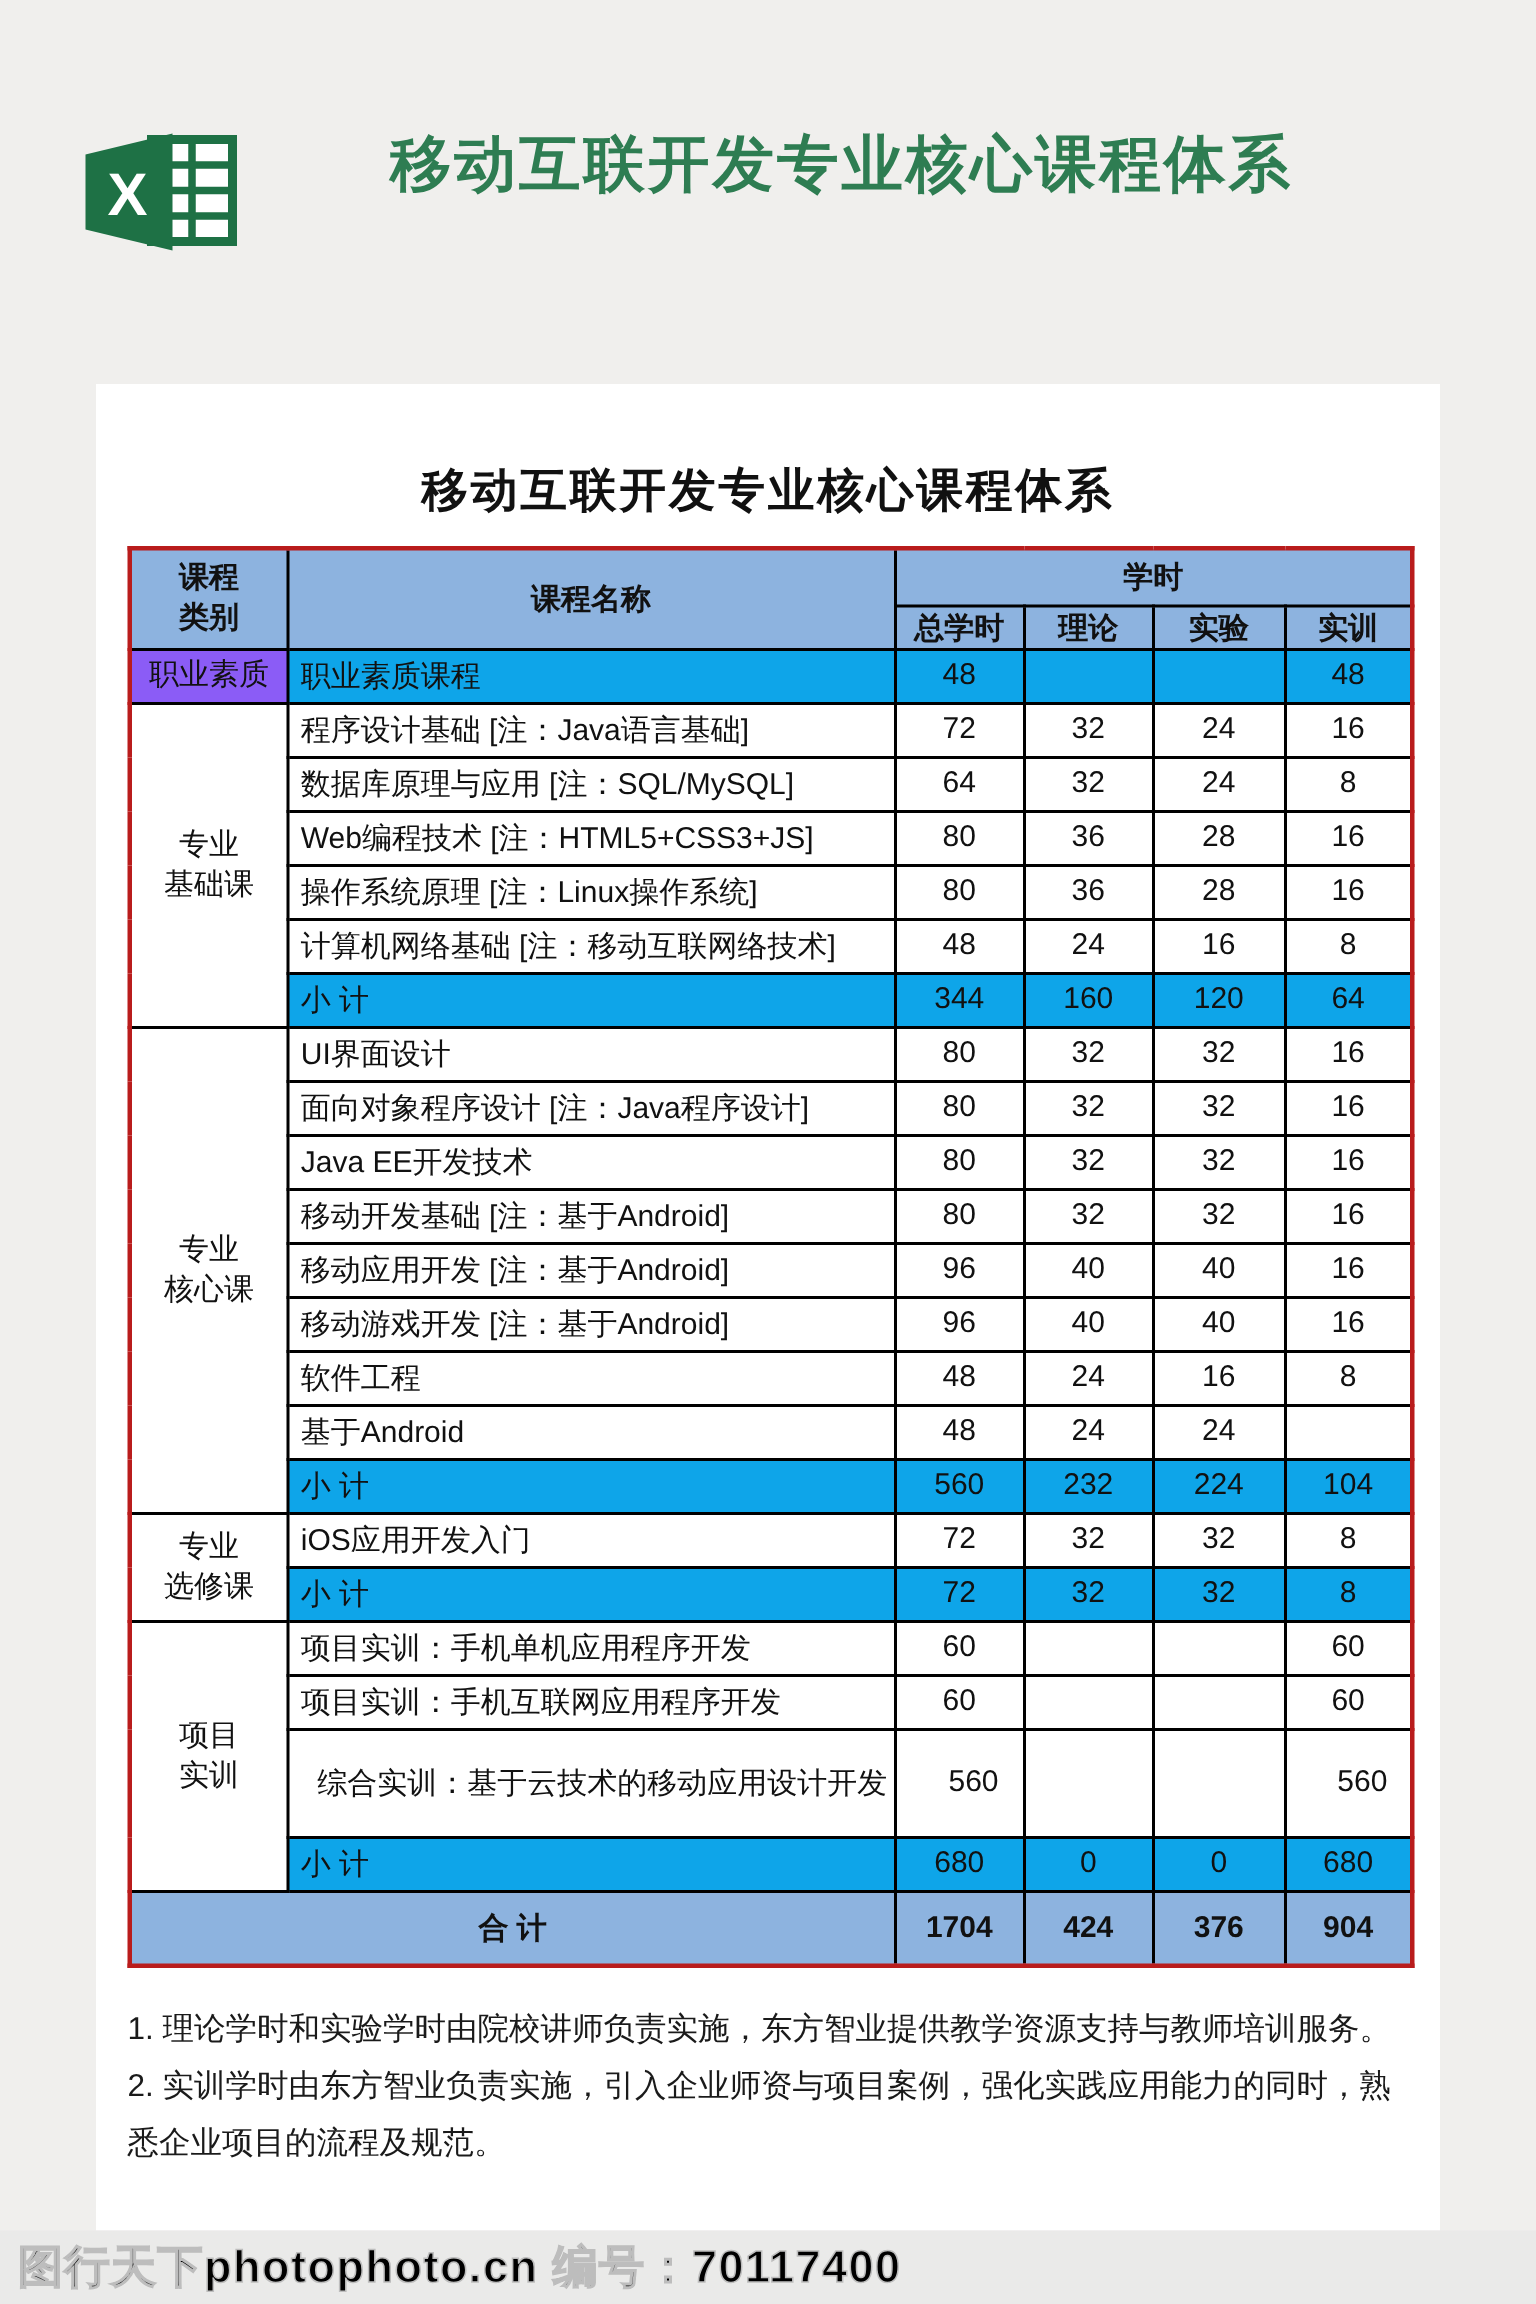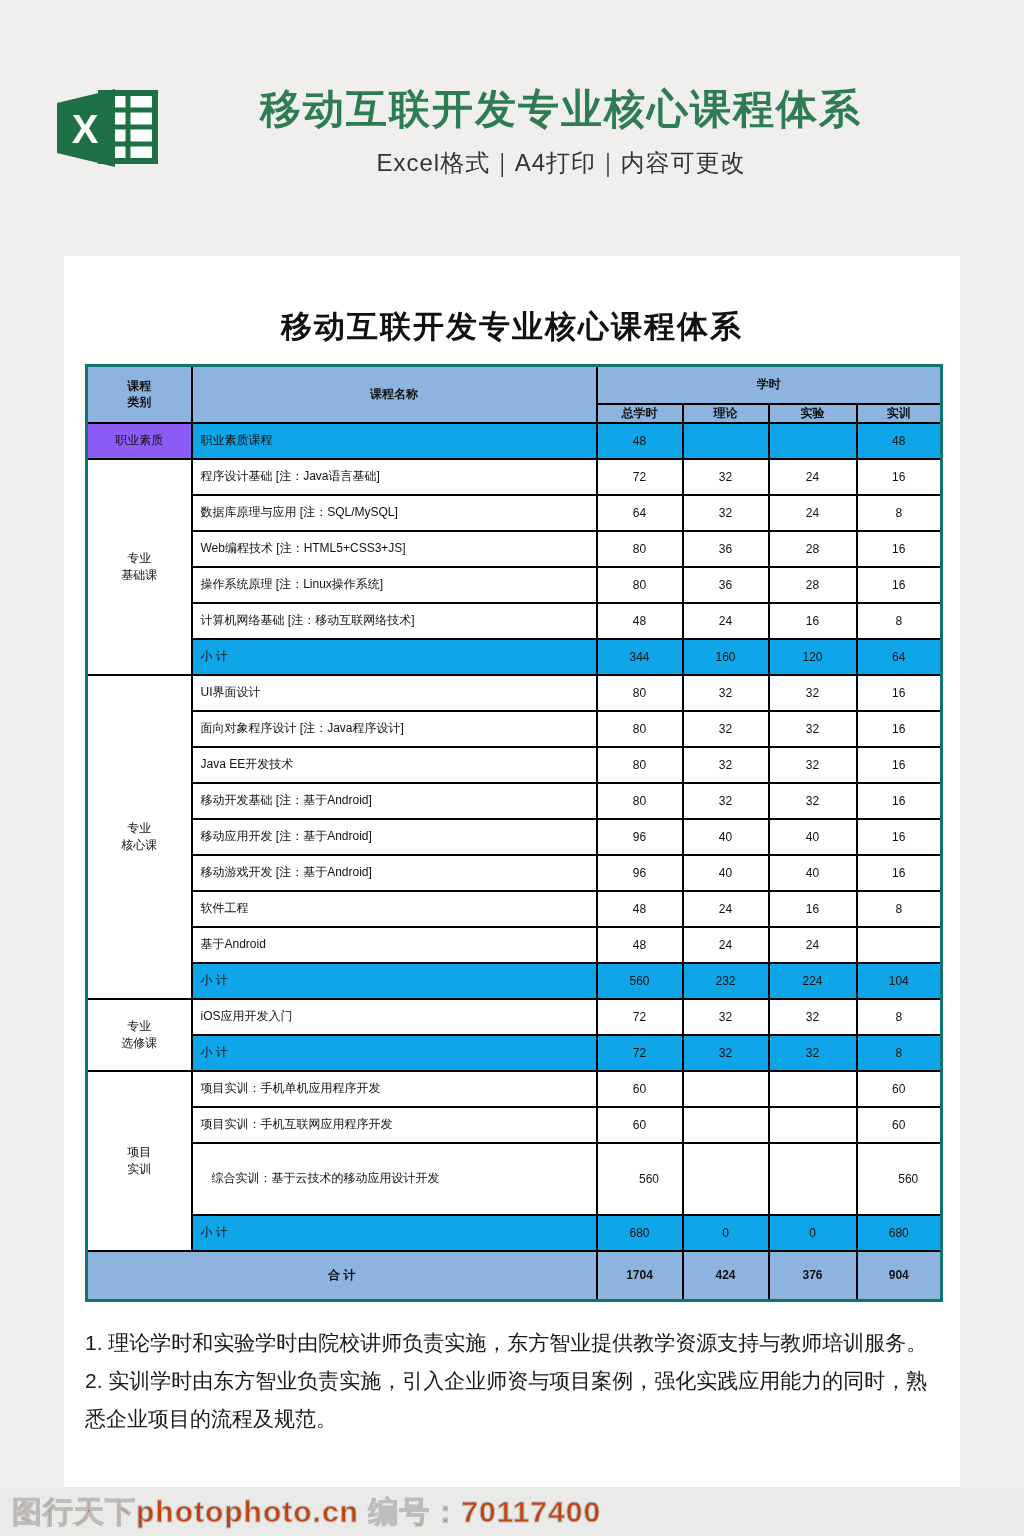--- a/index.html
+++ b/index.html
@@ -12,61 +12,60 @@
   .brand-titles { margin-left:98px; text-align:center; }
   .brand-title { font-size:41px; font-weight:bold; color:#2E7D52; letter-spacing:2px; line-height:1.25; }
   .brand-subtitle { margin-top:12px; font-size:24px; color:#333333; letter-spacing:1px; }
 
   
   .card { position:absolute; top:256px; left:64px; width:896px; height:1231px; background:#FFFFFF; }
   .doc-title { padding-top:50px; text-align:center; font-size:31px; font-weight:bold; color:#111; letter-spacing:2px; }
 
   
   table.course { border-collapse:collapse; table-layout:fixed; width:855px; margin:16px 0 0 21px;
-                 border:3px solid #0f766e; font-size:12px; color:#111; }
+                 border:3px solid #b91c1c; font-size:20px; color:#111; }
   col.c-cat{width:105px;} col.c-name{width:405px;} col.c-n1{width:86px;} col.c-n2{width:86px;} col.c-n3{width:88px;} col.c-n4{width:85px;}
   table.course th, table.course td { border:2px solid #000; height:36px; vertical-align:middle; }
   table.course th { background:#8DB3DF; font-weight:bold; text-align:center; }
   th.h-cat, td.cat { white-space:pre-line; text-align:center; line-height:1.35; }
   td.name { text-align:left; padding-left:8px; }
   td.num  { text-align:center; }
   tr.shade td { background:#0ea5e9; }
   tr.shade td.cat { background:#8b5cf6; }
   tr.tall td { height:72px;padding-left:19px; }
   tr.hdr1 th { height:38px; }
   tr.hdr2 th { height:18px; }
   tr.grand td { background:#8DB3DF; font-weight:bold; height:50px; text-align:center; }
 
   
   .notes { margin:22px 0 0 21px; width:858px; font-size:21px; color:#1a1a1a; line-height:1.8; }
 
   
   .footer-bar { position:absolute; left:0; top:1487px; width:1024px; height:49px; background:#EAEAE9; }
   .watermark { position:absolute; left:12px; top:50%; transform:translateY(-50%);
-               font-size:30px; font-weight:bold; color:#c2410c; letter-spacing:1px;
+               font-size:30px; font-weight:bold; color:#000000; letter-spacing:1px;
                -webkit-text-stroke:1px #BDBDBD; }
 </style>
 </head>
 <body>
 
 <div class="screen">
 
   <div class="brand-header">
     <svg class="excel-logo" viewBox="0 0 106 84" xmlns="http://www.w3.org/2000/svg">
       <rect x="46" y="7" width="54" height="68" fill="#FFFFFF" stroke="#1E7145" stroke-width="6"></rect>
       <line x1="73" y1="10" x2="73" y2="72" stroke="#1E7145" stroke-width="5"></line>
       <line x1="49" y1="24" x2="97" y2="24" stroke="#1E7145" stroke-width="5"></line>
       <line x1="49" y1="41" x2="97" y2="41" stroke="#1E7145" stroke-width="5"></line>
       <line x1="49" y1="58" x2="97" y2="58" stroke="#1E7145" stroke-width="5"></line>
       <polygon points="2,17 60,3 60,81 2,67" fill="#1E7145"></polygon>
       <text x="30" y="57" text-anchor="middle" font-size="40" font-weight="bold" fill="#FFFFFF" font-family="Liberation Sans, sans-serif">X</text>
     </svg>
     <div class="brand-titles">
       <div class="brand-title">移动互联开发专业核心课程体系</div>
-      <div class="brand-subtitle">Excel格式｜A4打印｜内容可更改</div>
     </div>
   </div>
 
   <div class="card">
     <div class="doc-title">移动互联开发专业核心课程体系</div>
 
     <table class="course">
       <colgroup>
           <col class="c-cat">
           <col class="c-name">

